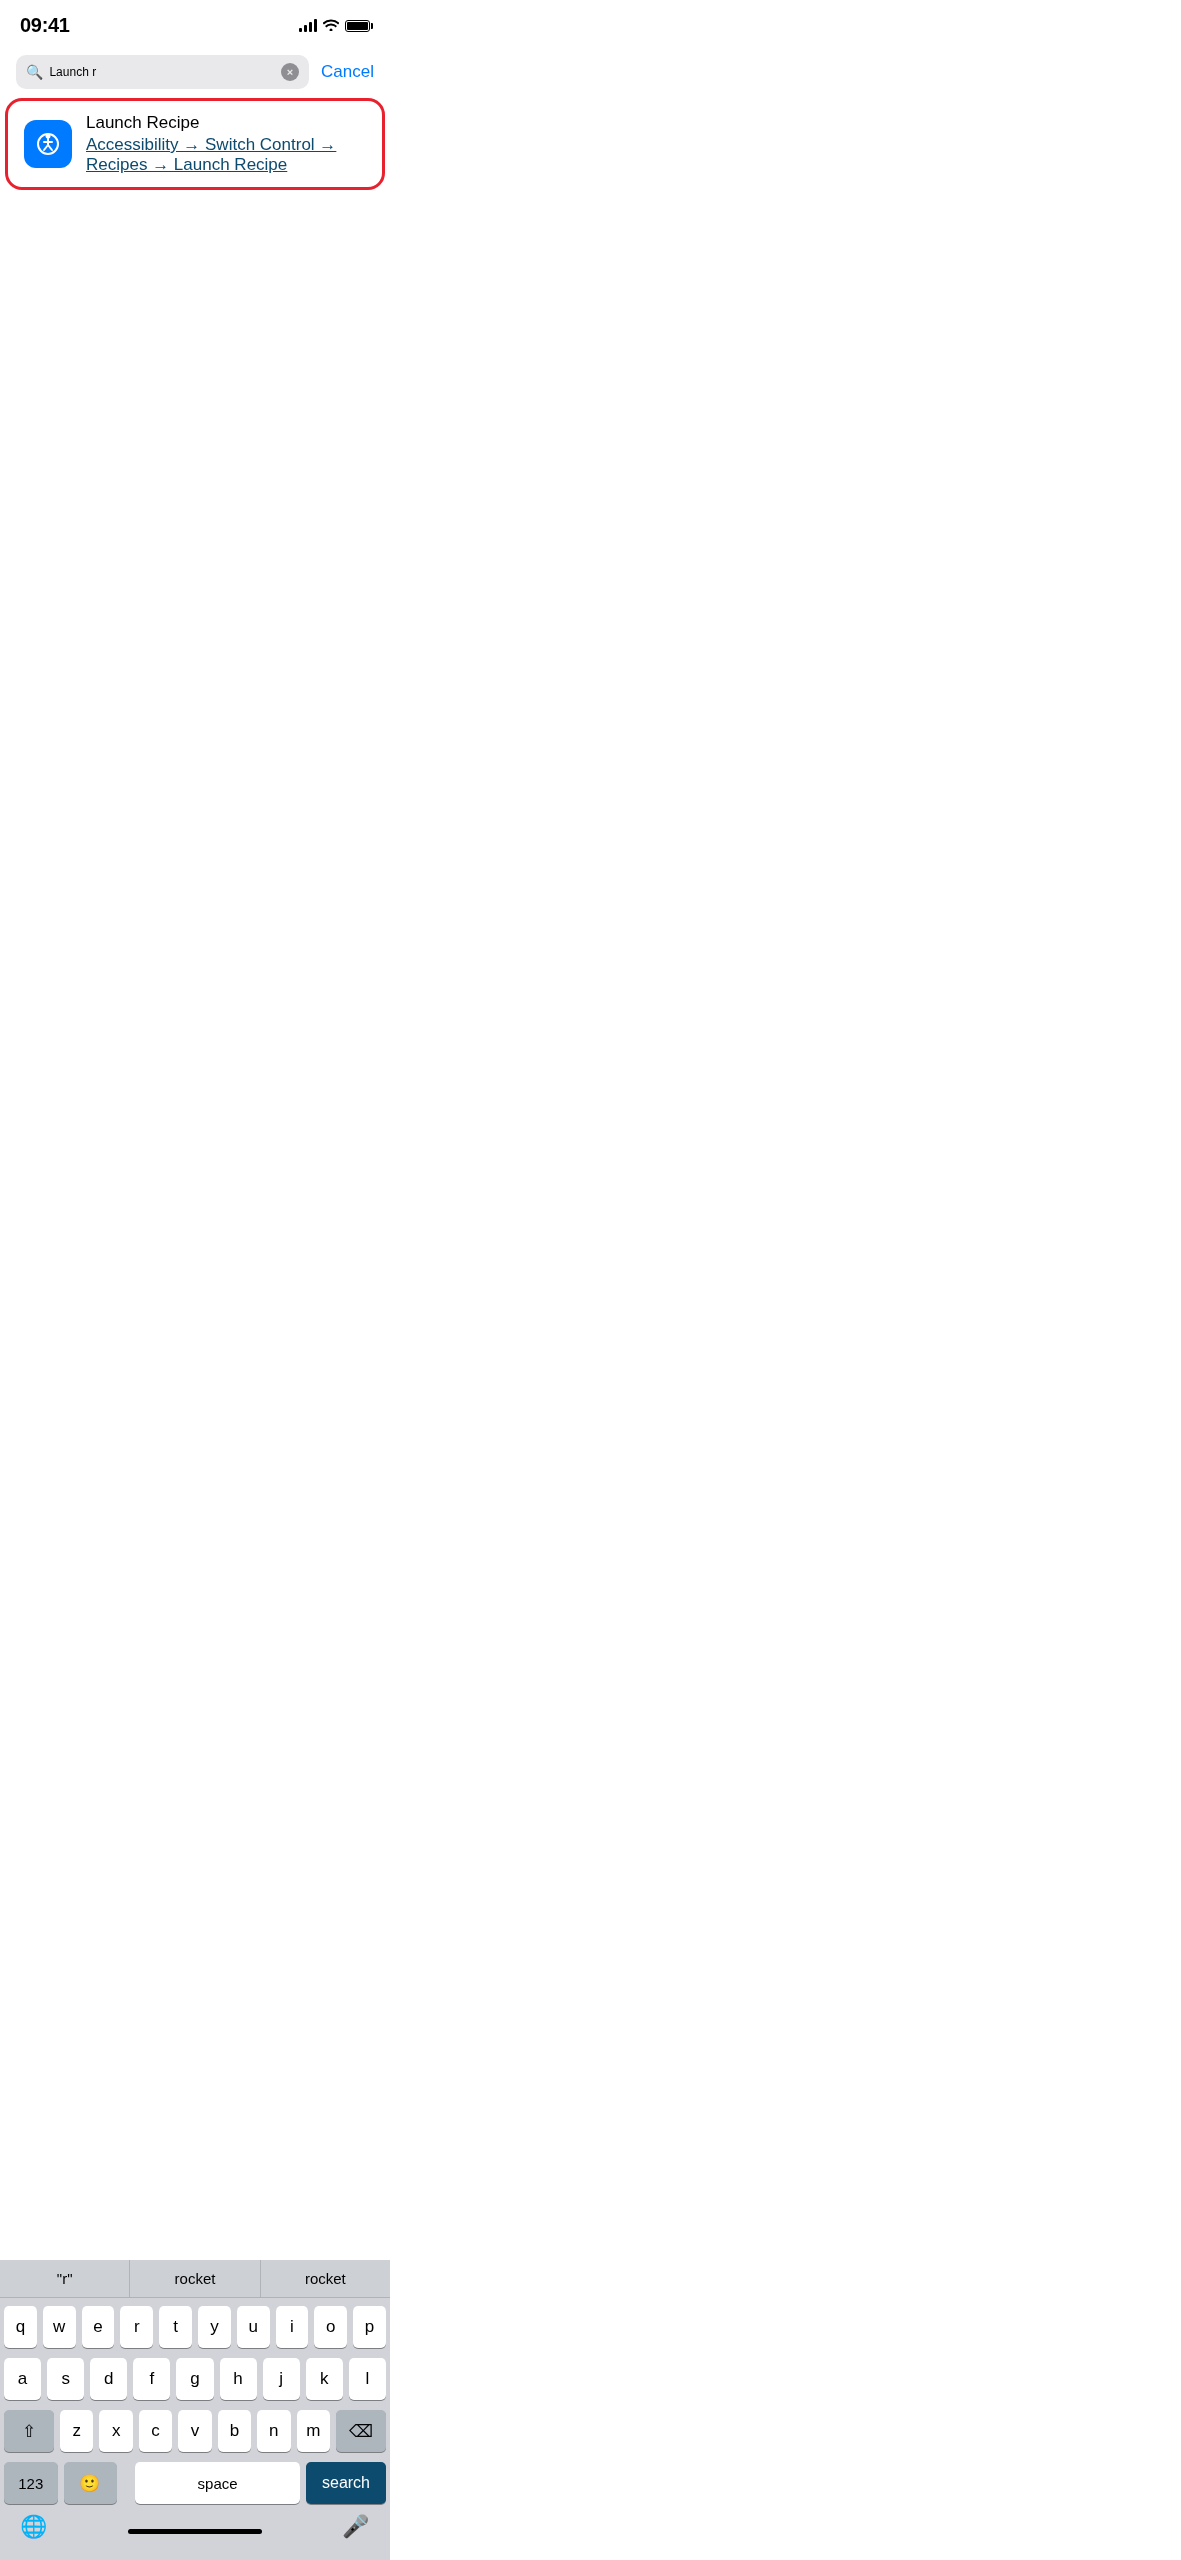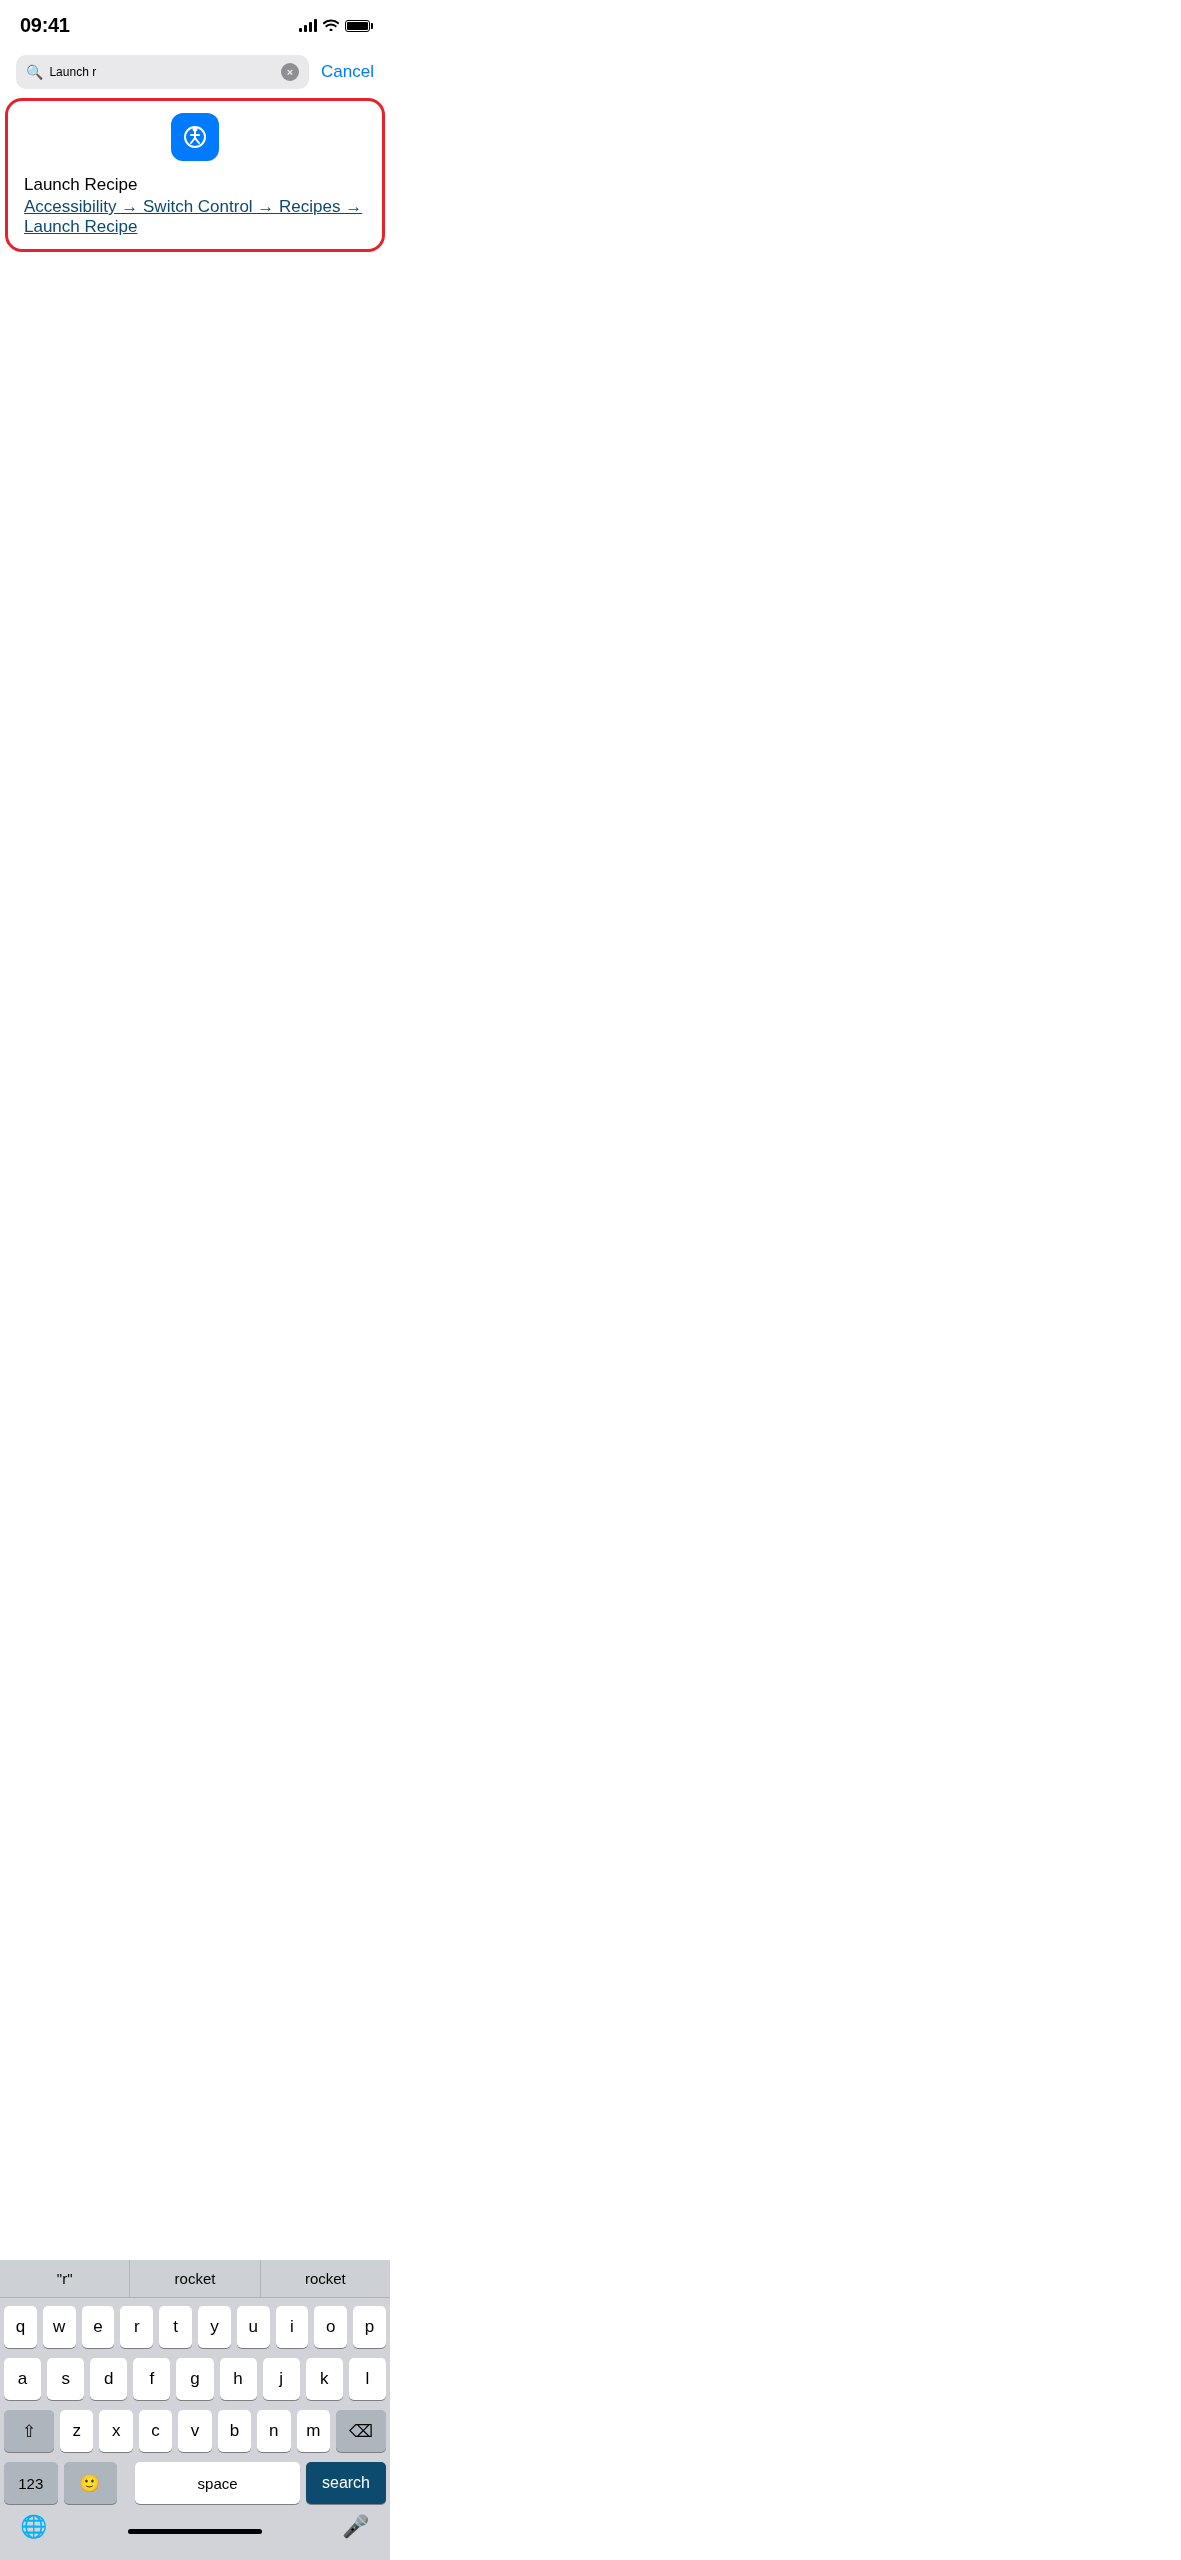--- a/index.html
+++ b/index.html
@@ -142,21 +142,20 @@
 
     .result-item {
       display: flex;
       align-items: center;
       padding: 12px 16px;
       gap: 14px;
       border-radius: 14px;
       margin: 4px 8px;
       outline: 3px solid #E8212E;
       cursor: pointer;
-      flex-direction: column;
     }
 
     .result-icon {
       width: 48px;
       height: 48px;
       border-radius: 12px;
       background: #007AFF;
       display: flex;
       align-items: center;
       justify-content: center;

